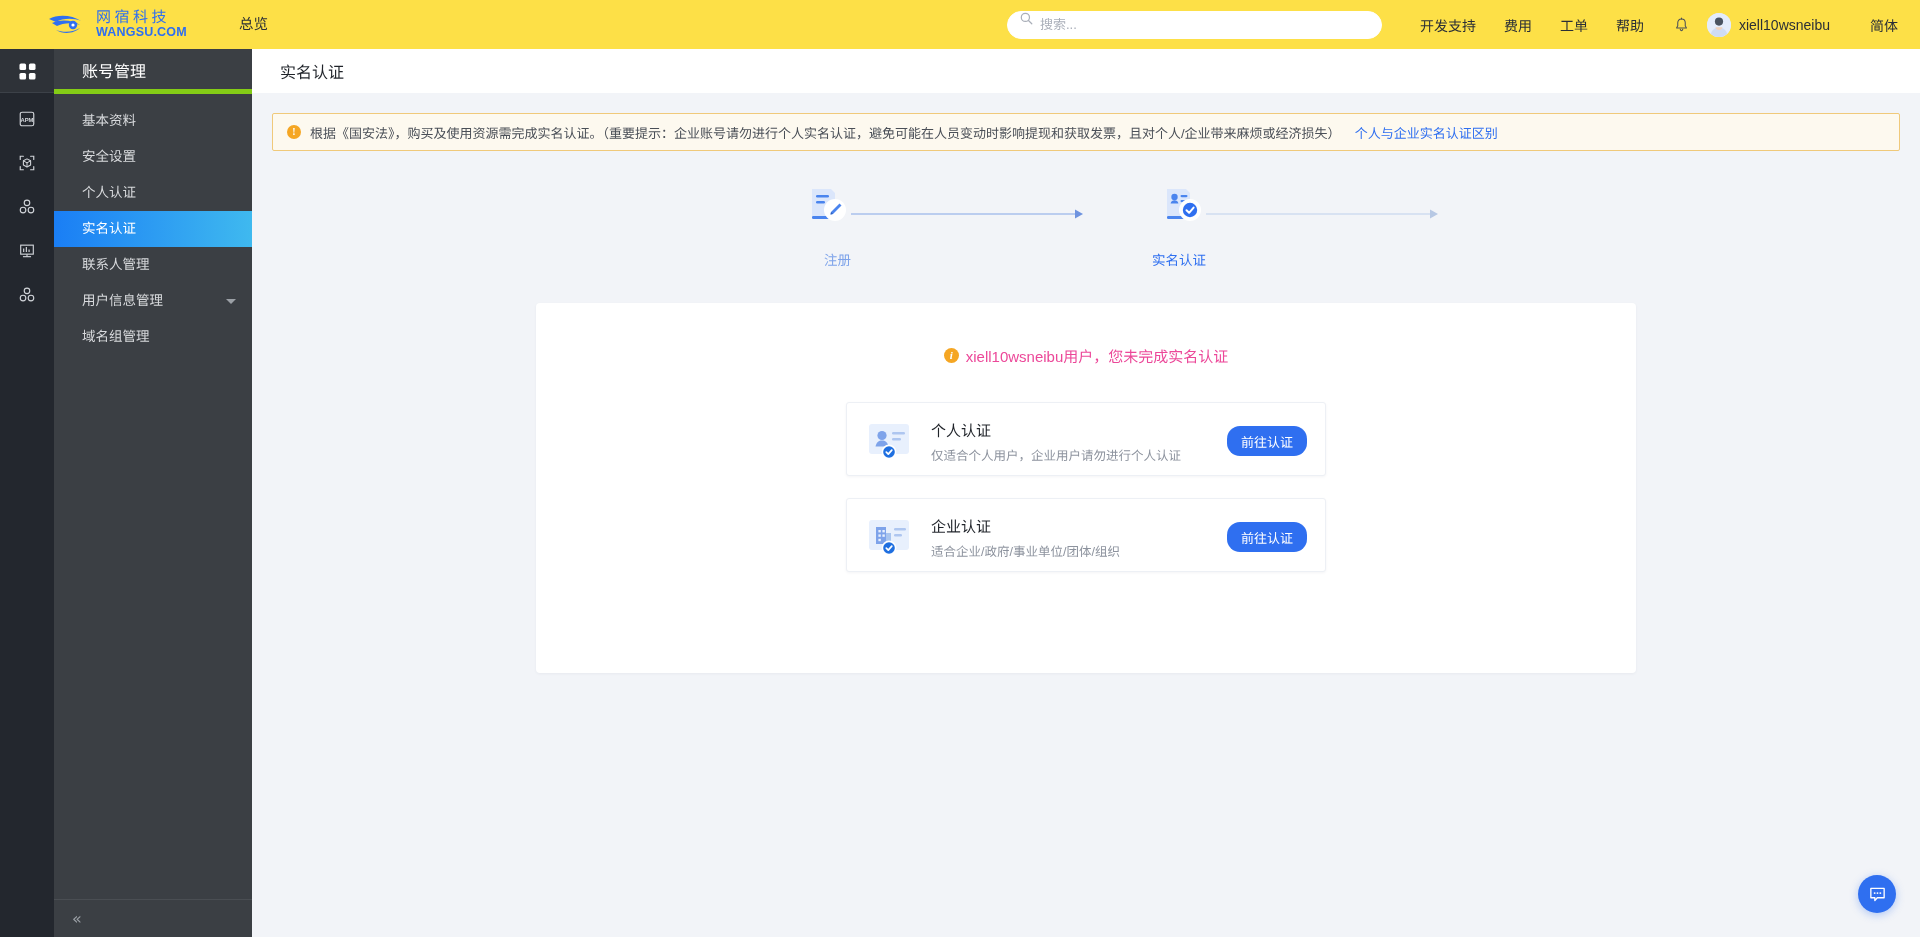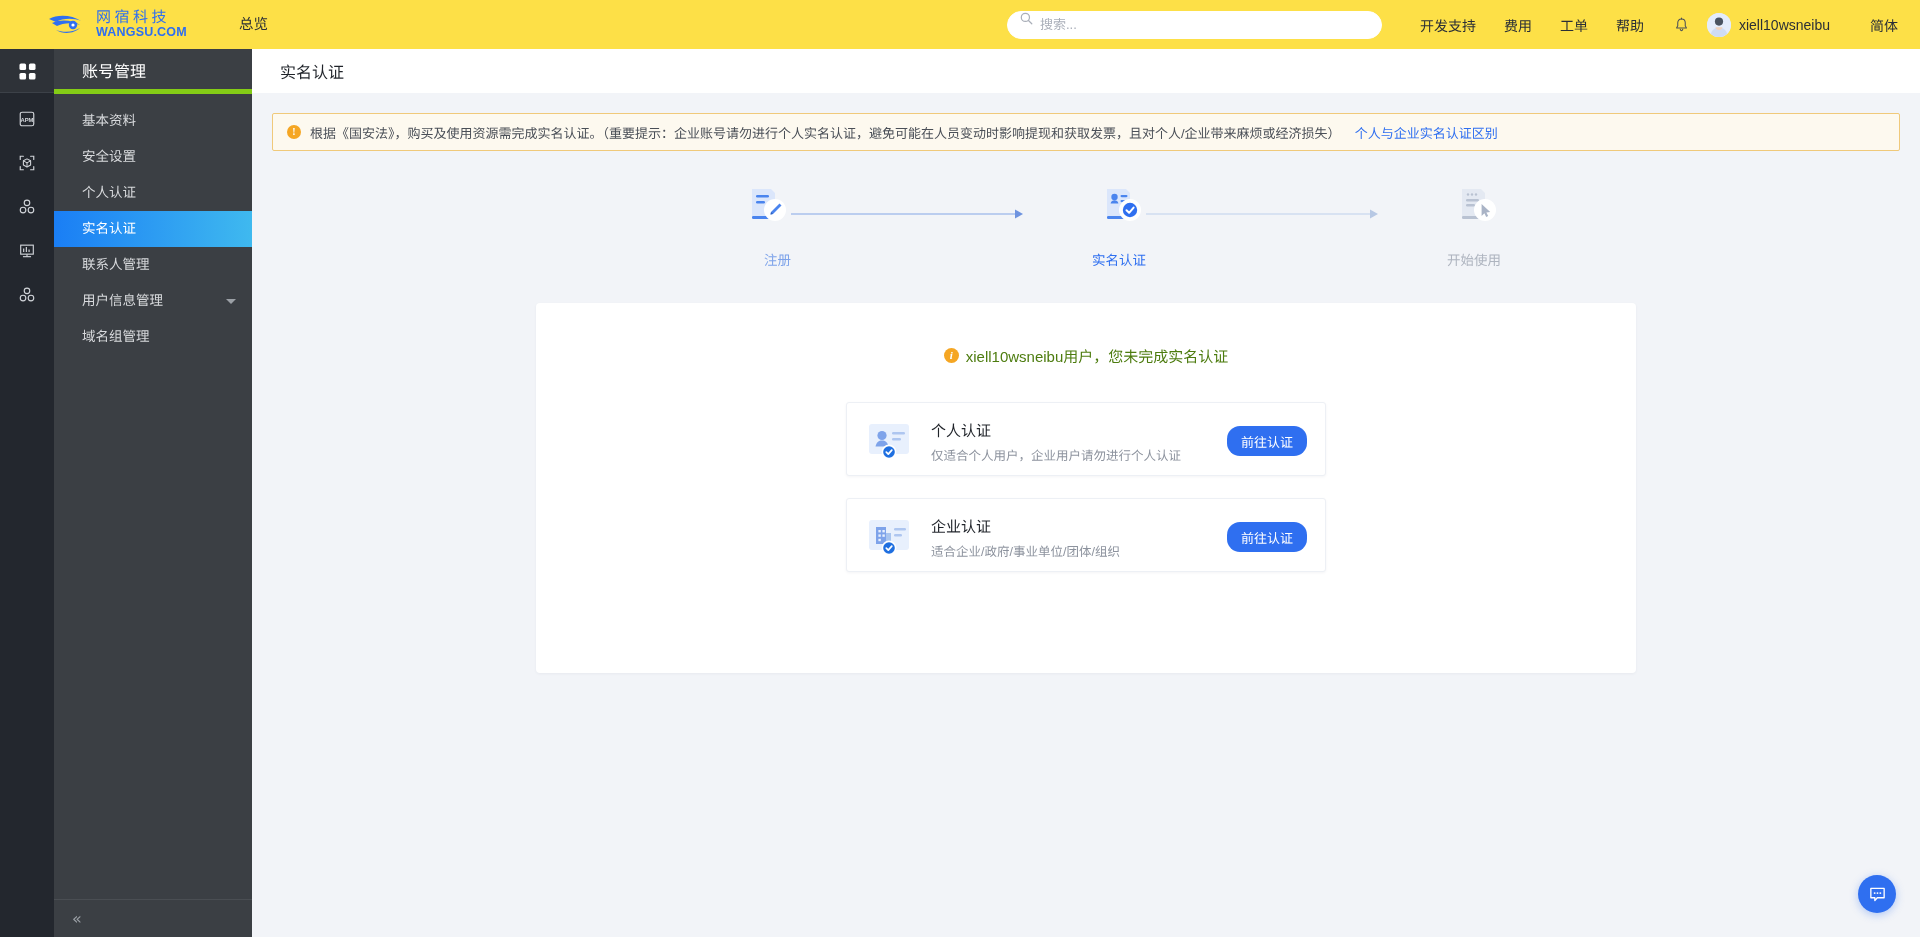--- a/index.html
+++ b/index.html
@@ -220,21 +220,21 @@
   }
   .notice-icon {
     width: 15px; height: 15px; border-radius: 50%;
     background: #f5a623; flex: none;
     color: #fff; font-size: 11px; font-weight: bold;
     display: flex; align-items: center; justify-content: center;
     line-height: 1; font-style: italic;
     font-family: "Liberation Serif", serif;
   }
   .notice-text {
-    font-size: 15px; color: #4d7c0f; margin-left: 7px;
+    font-size: 15px; color: #ec4899; margin-left: 7px;
   }
 
   .option-list { width: 480px; margin: 0 auto; }
   .option-row {
     height: 74px;
     border: 1px solid #edf0f5;
     border-radius: 3px;
     display: flex; align-items: center;
     padding: 4px 18px 0 20px;
     background: #fff;
@@ -475,36 +475,20 @@
         <div class="step-label current">实名认证</div>
       </div>
 
       <div class="step-arrow">
         <svg width="235" height="12" viewBox="0 0 235 12">
           <line x1="0" y1="6" x2="224" y2="6" stroke="#cfdcf0" stroke-width="1.6"></line>
           <path d="M224 1.5 L232 6 L224 10.5 Z" fill="#b7c8e4"></path>
         </svg>
       </div>
 
-      <div class="step">
-        <div class="step-icon">
-          <svg width="52" height="52" viewBox="0 0 52 52">
-            <path d="M13 9 L32 9 L36 13 L36 38 L13 38 Z" fill="#e4e9f2"></path>
-            <rect x="13" y="36" width="23" height="3" rx="1.2" fill="#b9c2d2"></rect>
-            <circle cx="19" cy="14.5" r="1.2" fill="#b9c2d2"></circle>
-            <circle cx="23" cy="14.5" r="1.2" fill="#b9c2d2"></circle>
-            <circle cx="27" cy="14.5" r="1.2" fill="#b9c2d2"></circle>
-            <rect x="17" y="19" width="13" height="2.4" rx="1.2" fill="#b9c2d2"></rect>
-            <rect x="17" y="24" width="9" height="2.4" rx="1.2" fill="#b9c2d2"></rect>
-            <circle cx="36" cy="30" r="11" fill="#ffffff"></circle>
-            <path d="M32.6 24 L32.6 36 L35.4 33.2 L37.2 37 L39.2 36 L37.4 32.4 L41.2 32 Z" fill="#aab4c6"></path>
-          </svg>
-        </div>
-        <div class="step-label todo">开始使用</div>
-      </div>
     </div>
 
     <div class="card">
 
       <div class="card-notice">
         <span class="notice-icon">i</span>
         <span class="notice-text">xiell10wsneibu用户，您未完成实名认证</span>
       </div>
 
       <div class="option-list">

